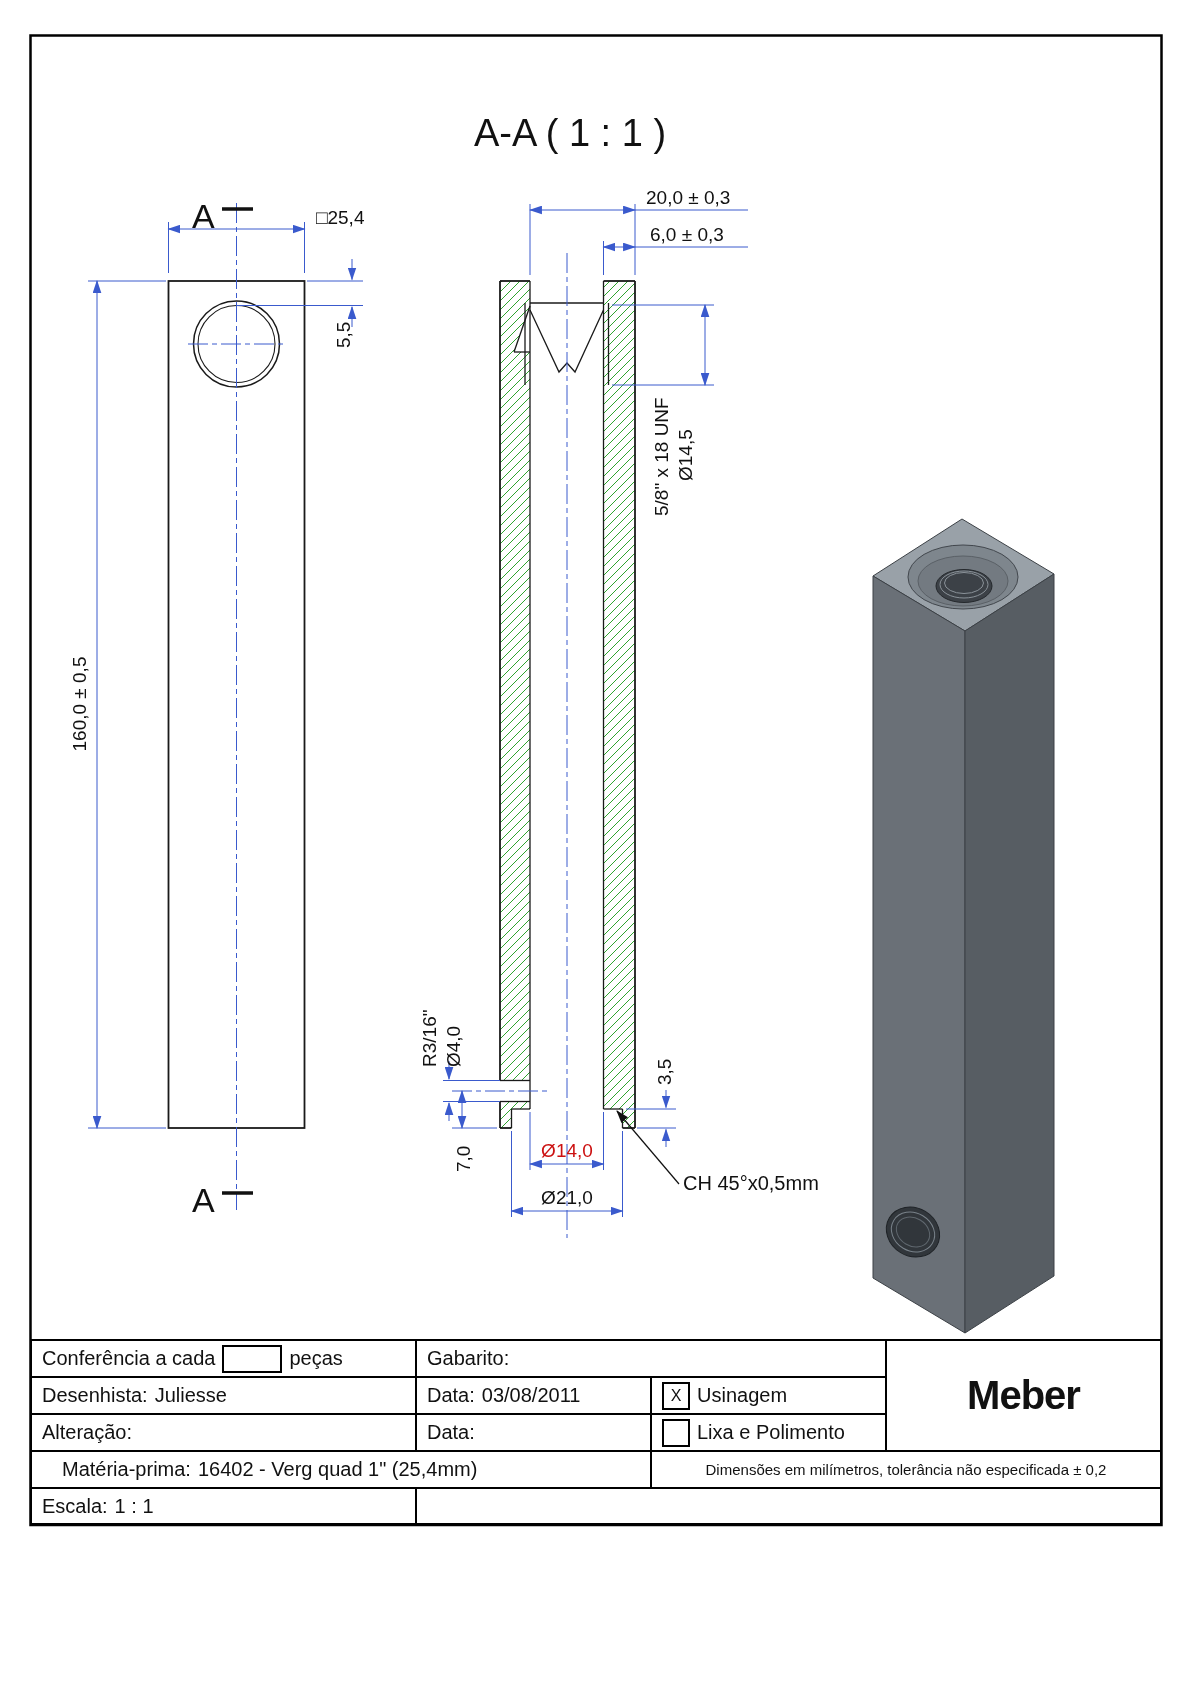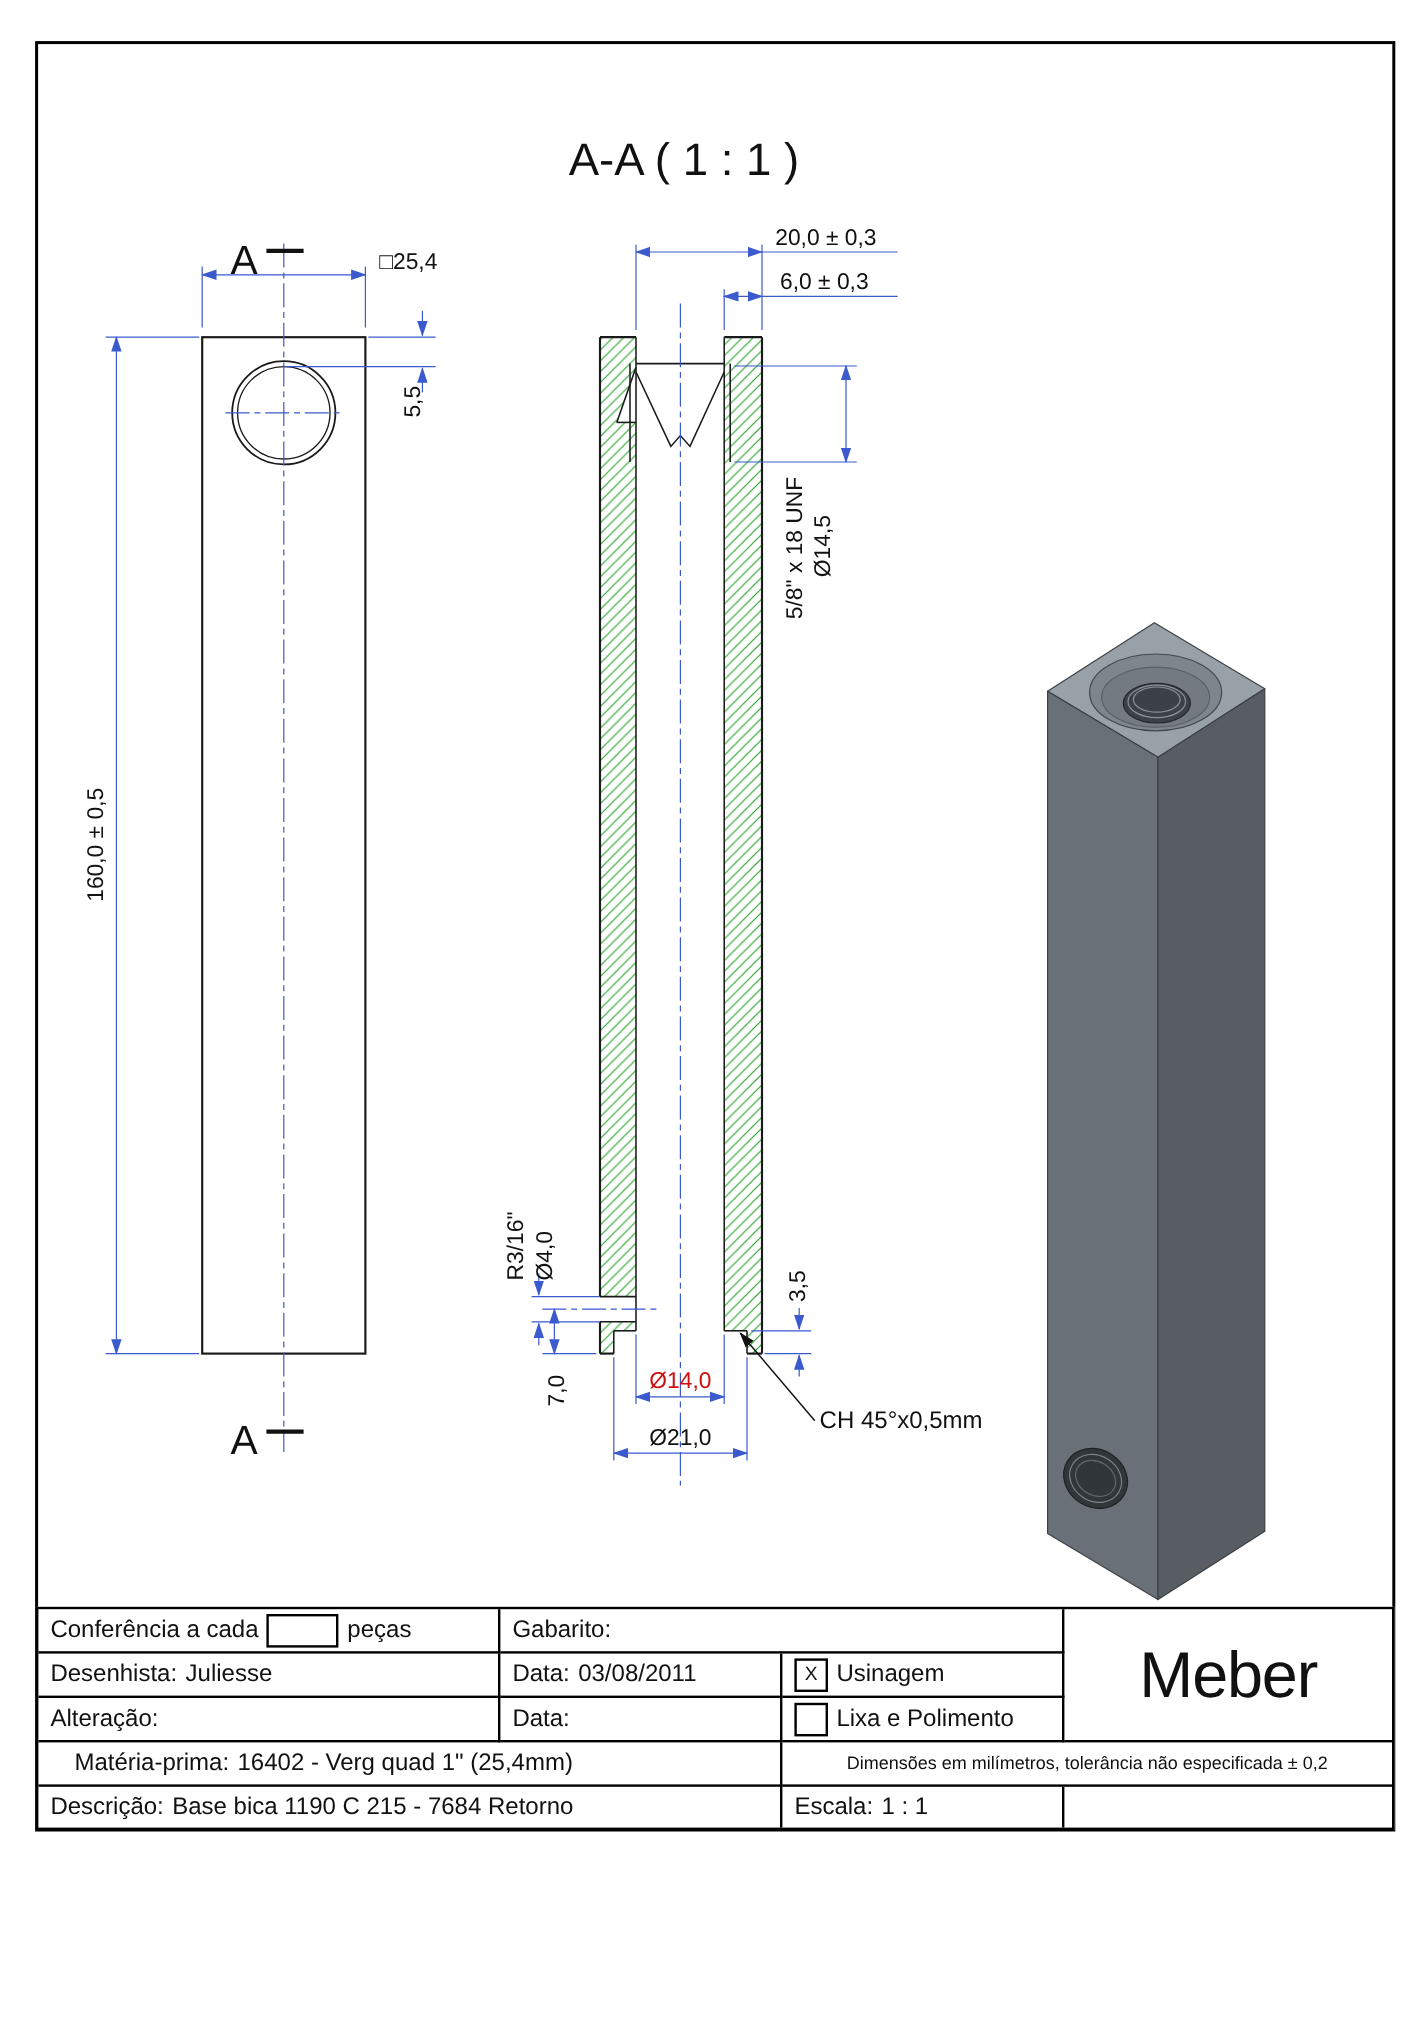--- a/index.html
+++ b/index.html
@@ -31,21 +31,21 @@
   }
   .noR { border-right:none; } .noB { border-bottom:none; }
   .c-gabarito { grid-column:2/4;text-align:right; }
   .c-logo { grid-column:4; grid-row:1/4; justify-content:center; }
   .c-materia { grid-column:1/3;padding-left:30px; }
   .c-tol { grid-column:3/5; justify-content:center; font-size:15px; }
   .c-descr { grid-column:1/3; }
   .cbox { width:56px; height:24px; border:2px solid #000; flex:none; }
   .chk  { width:24px; height:24px; border:2px solid #000; flex:none;
           display:flex; align-items:center; justify-content:center; font-size:16px; }
-  .logo { font-size:54px; font-weight:normal; letter-spacing:-1px; }
+  .logo { font-size:40px; font-weight:bold; letter-spacing:-1px; }
 </style>
 </head>
 <body>
 
 <svg id="drawing" width="1190" height="1684" viewBox="0 0 1190 1684">
   <defs>
     <pattern id="hatch" width="9" height="9" patternUnits="userSpaceOnUse">
       <path d="M0,9 L9,0 M-2.25,2.25 L2.25,-2.25 M6.75,11.25 L11.25,6.75" stroke="#2fa42f" stroke-width="1" fill="none"></path>
     </pattern>
     <marker id="arr" viewBox="0 0 12 8" refX="11" refY="4" markerWidth="13" markerHeight="9" orient="auto-start-reverse" markerUnits="userSpaceOnUse">
@@ -230,21 +230,17 @@
   </div>
 
   <div class="cell c-materia">
     <span>Matéria-prima:</span>
     <span>16402 - Verg quad 1" (25,4mm)</span>
   </div>
   <div class="cell c-tol noR">
     <span>Dimensões em milímetros, tolerância não especificada ± 0,2</span>
   </div>
 
-  <div class="cell c-descr noB">
-    <span>Descrição:</span>
-    <span>Base bica 1190 C 215 - 7684 Retorno</span>
-  </div>
   <div class="cell noB">
     <span>Escala:</span>
     <span>1 : 1</span>
   </div>
 </div>
 
 </body></html>

